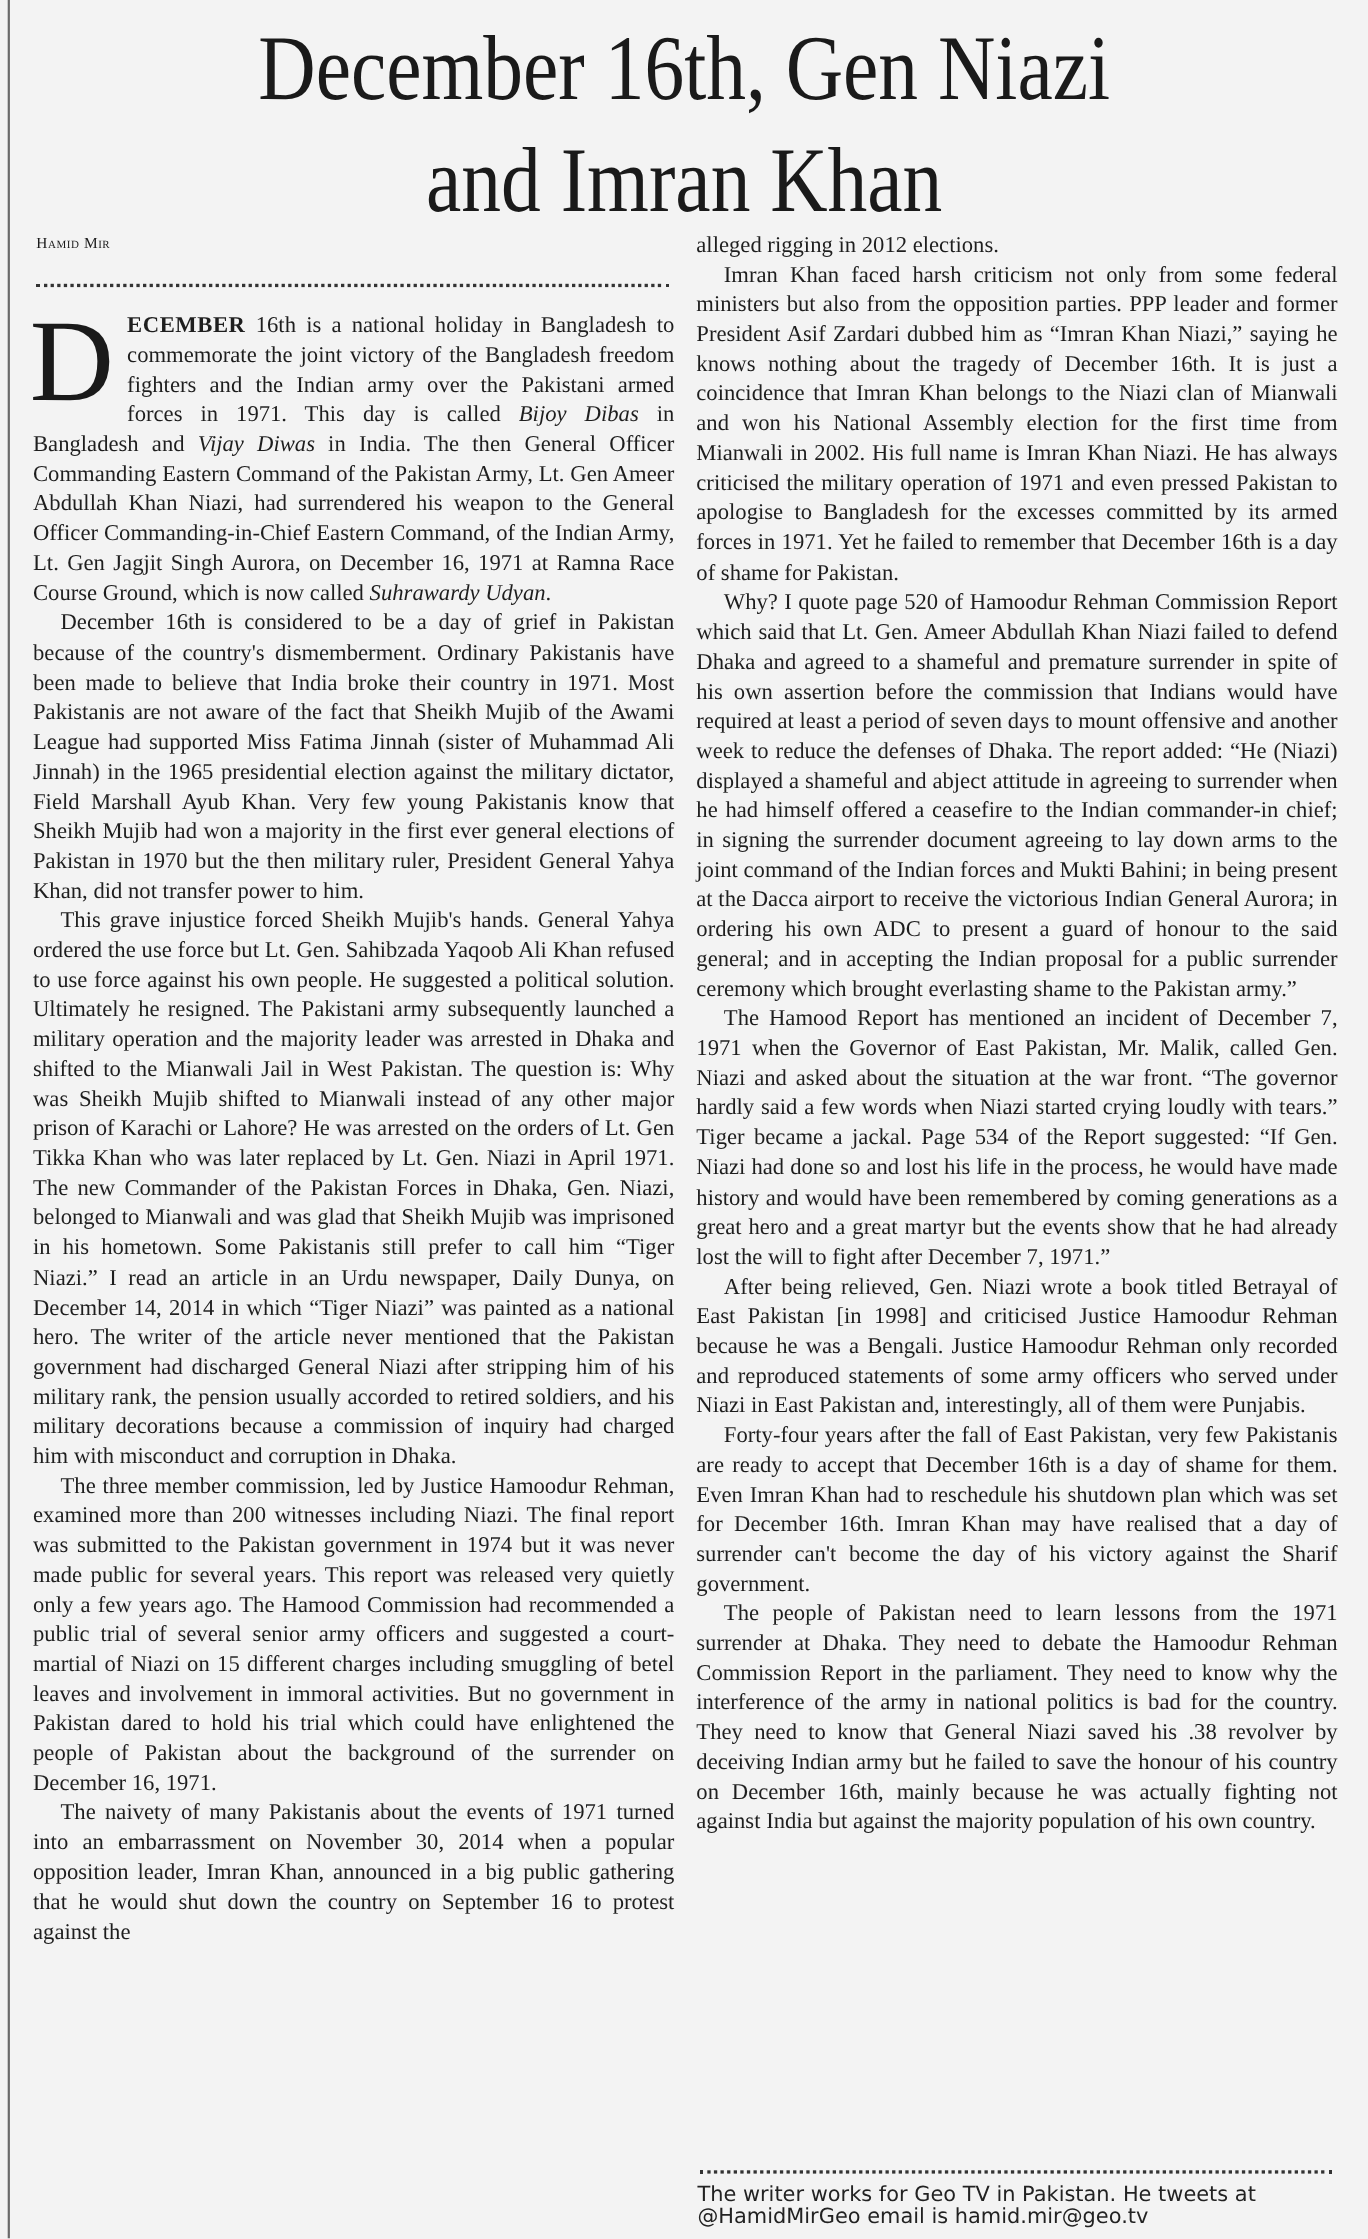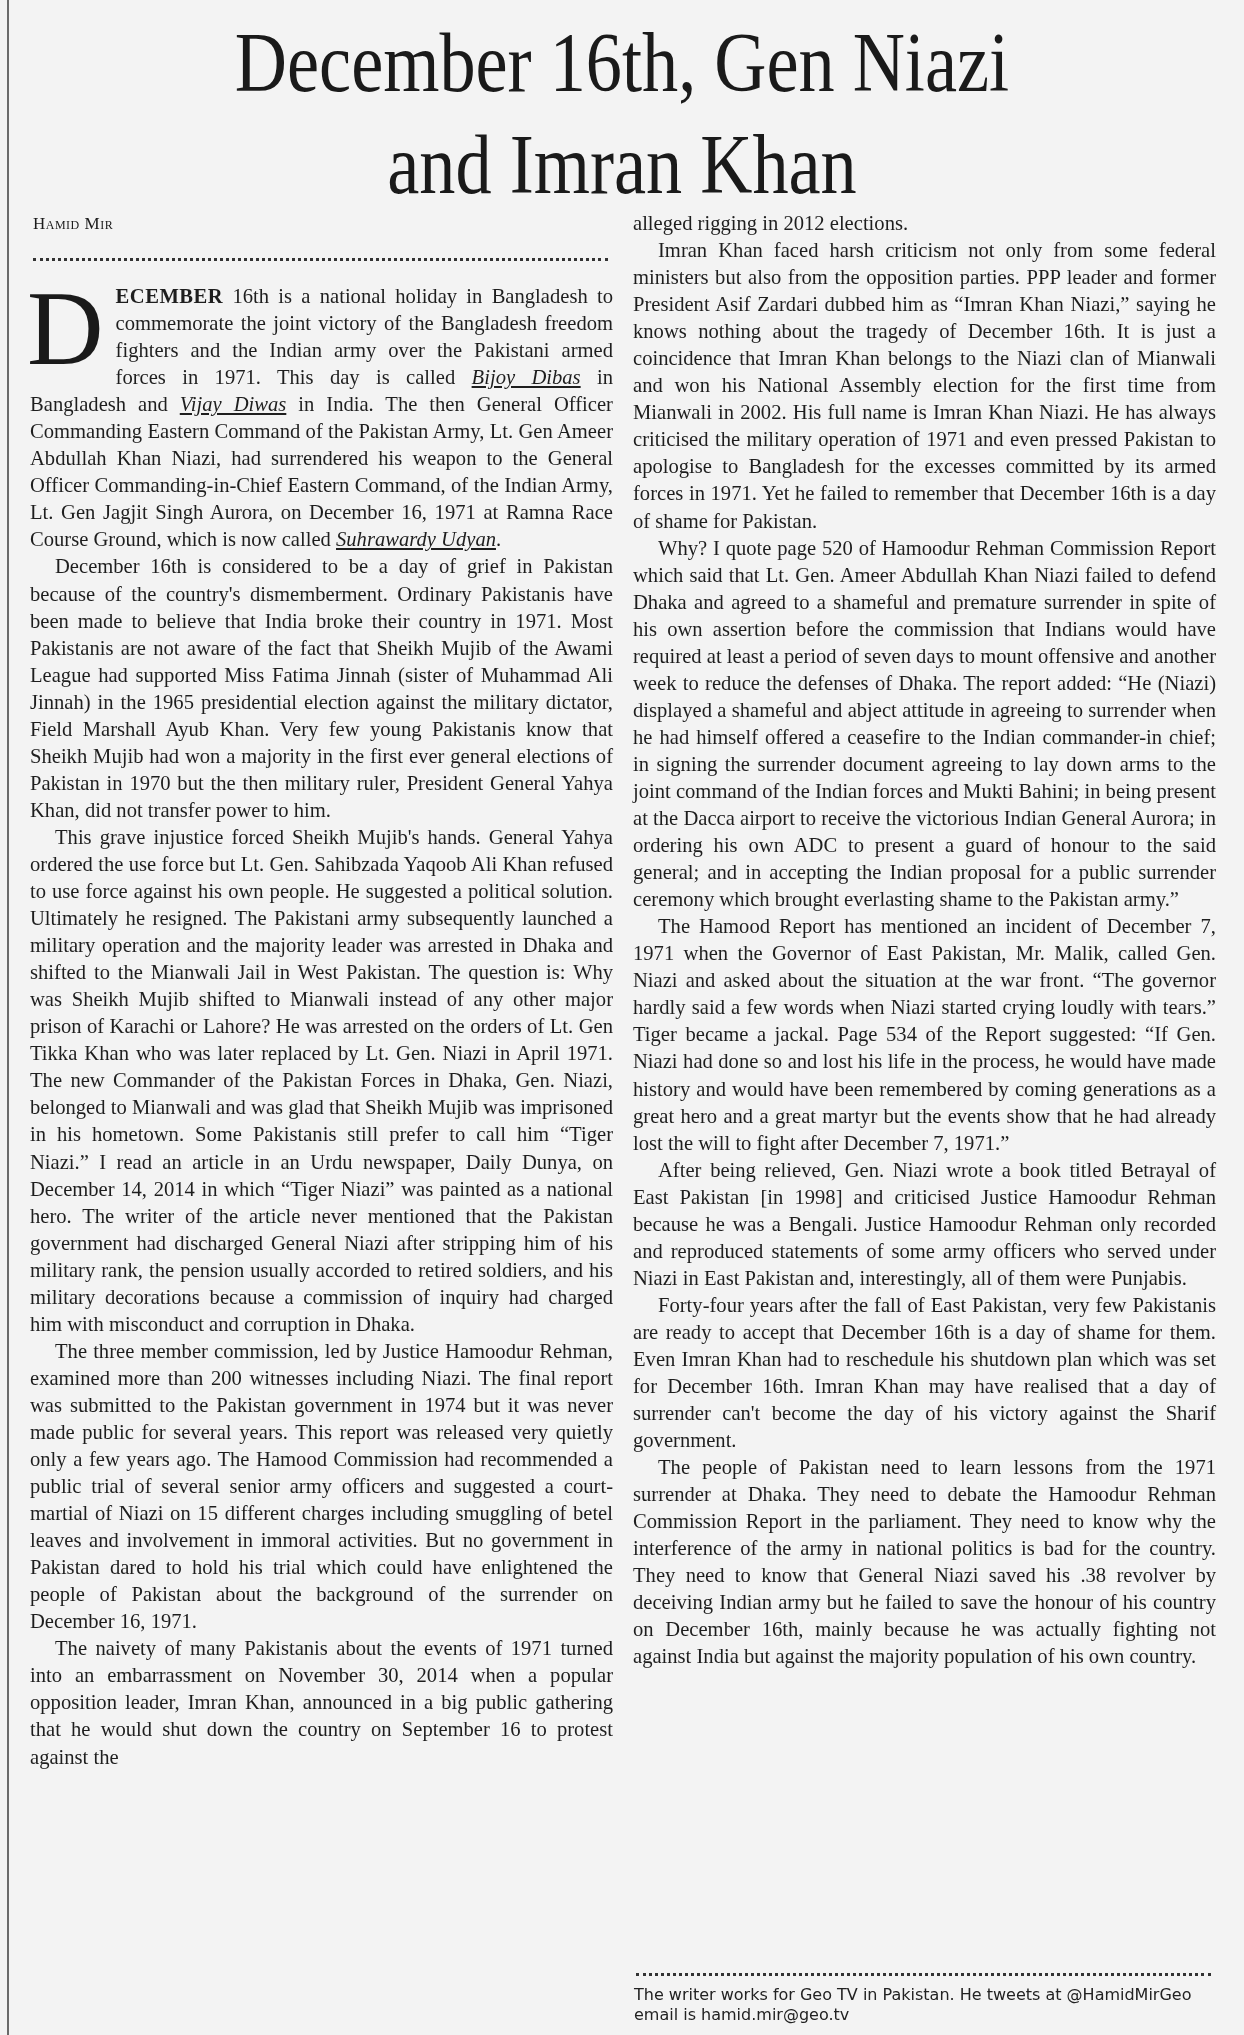--- a/index.html
+++ b/index.html
@@ -29,21 +29,21 @@
       font-size: 84px;
       line-height: 102px;
       letter-spacing: 0px;
       color: #1a1a1a;
       transform: scaleX(0.86);
       transform-origin: 50% 0;
     }
     .byline {
       position: absolute;
       left: 33px; top: 214px;
-      font-size: 17px;
+      font-size: 14px;
       font-variant: small-caps;
       letter-spacing: 0.5px;
       color: #1a1a1a;
     }
     .dots {
       position: absolute;
       height: 0;
       border-top: 3px dotted #333;
     }
     .dots.top { left: 33px; top: 258px; width: 575px; }
@@ -66,28 +66,28 @@
     .dropcap {
       float: left;
       font-size: 106px;
       line-height: 80px;
       height: 78px;
       margin: 4px 12px 0 -3px;
       padding-top: 2px;
       color: #1a1a1a;
     }
     .caps-lead { letter-spacing: 0.5px; font-weight: bold; }
-    .it { font-style: italic; text-decoration: underline; }
+    .it { font-style: italic; }
 
     .footer-note {
       position: absolute;
       left: 634px; top: 1985px;
       width: 580px;
       font-family: "DejaVu Sans", "Liberation Sans", sans-serif;
-      font-size: 16px;
+      font-size: 19px;
       line-height: 20px;
       color: #222;
     }
   </style>
 </head>
 <body>
 
 <div class="page-border"></div>
 
 <h1 class="headline">

